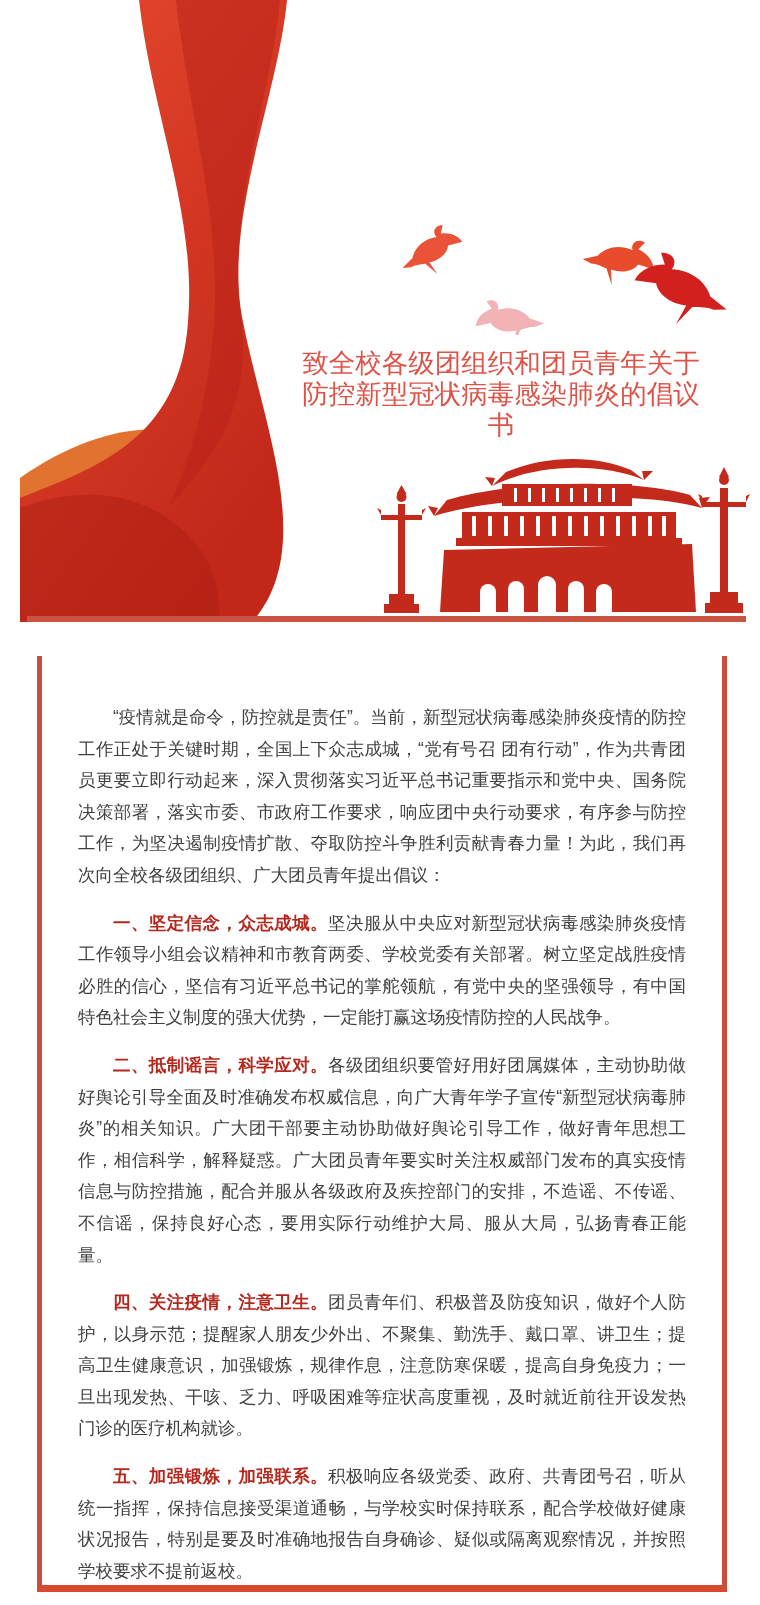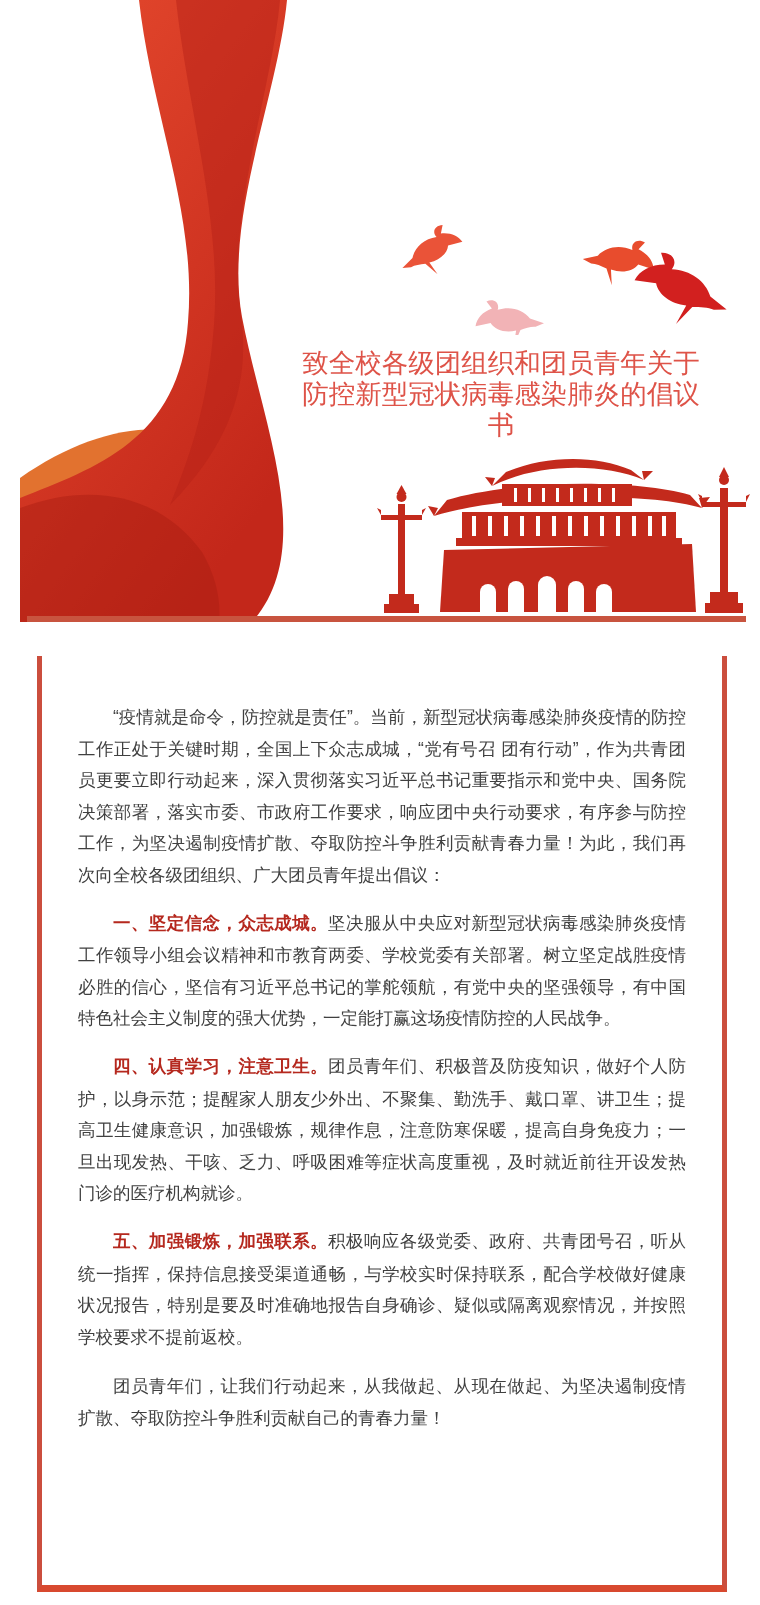--- a/index.html
+++ b/index.html
@@ -18,21 +18,21 @@
   .divider{position:absolute;left:27px;top:616px;width:719px;height:6px;background:#c8543f;}
 
   
   .frame{position:absolute;left:37px;top:656px;width:690px;height:936px;
       box-sizing:border-box;
       border-left:5px solid #cb4e3d;border-right:5px solid #cb4e3d;
       border-bottom:7px solid #d8492f;
       padding:30px 20px 0 20px;background:#ffffff;}
   .para{font-size:17.5px;line-height:31.6px;color:#404040;margin:16px;
       text-align:justify;text-indent:2em;}
-  .lead{color:#b5281e;font-weight:bold;font-family:Liberation Mono, monospace;}
+  .lead{color:#b5281e;font-weight:bold;}
   .closing{margin-top:18px;}
 </style>
 </head>
 <body>
 
 <div class="page">
 
   <div class="header">
 
     <svg class="ribbon" viewBox="0 0 380 622" aria-hidden="true">
@@ -130,22 +130,23 @@
 
     <div class="divider"></div>
   </div>
 
   <div class="frame">
 
     <p class="para">“疫情就是命令，防控就是责任”。当前，新型冠状病毒感染肺炎疫情的防控工作正处于关键时期，全国上下众志成城，“党有号召 团有行动”，作为共青团员更要立即行动起来，深入贯彻落实习近平总书记重要指示和党中央、国务院决策部署，落实市委、市政府工作要求，响应团中央行动要求，有序参与防控工作，为坚决遏制疫情扩散、夺取防控斗争胜利贡献青春力量！为此，我们再次向全校各级团组织、广大团员青年提出倡议：</p>
 
     <p class="para"><span class="lead">一、坚定信念，众志成城。</span><span>坚决服从中央应对新型冠状病毒感染肺炎疫情工作领导小组会议精神和市教育两委、学校党委有关部署。树立坚定战胜疫情必胜的信心，坚信有习近平总书记的掌舵领航，有党中央的坚强领导，有中国特色社会主义制度的强大优势，一定能打赢这场疫情防控的人民战争。</span></p>
 
+    <p class="para"><span class="lead">二、抵制谣言，科学应对。</span><span>各级团组织要管好用好团属媒体，主动协助做好舆论引导全面及时准确发布权威信息，向广大青年学子宣传“新型冠状病毒肺炎”的相关知识。广大团干部要主动协助做好舆论引导工作，做好青年思想工作，相信科学，解释疑惑。广大团员青年要实时关注权威部门发布的真实疫情信息与防控措施，配合并服从各级政府及疾控部门的安排，不造谣、不传谣、不信谣，保持良好心态，要用实际行动维护大局、服从大局，弘扬青春正能量。</span></p>
 
 
-    <p class="para"><span class="lead">四、认真学习，注意卫生。</span><span>团员青年们、积极普及防疫知识，做好个人防护，以身示范；提醒家人朋友少外出、不聚集、勤洗手、戴口罩、讲卫生；提高卫生健康意识，加强锻炼，规律作息，注意防寒保暖，提高自身免疫力；一旦出现发热、干咳、乏力、呼吸困难等症状高度重视，及时就近前往开设发热门诊的医疗机构就诊。</span></p>
+    <p class="para"><span class="lead">四、关注疫情，注意卫生。</span><span>团员青年们、积极普及防疫知识，做好个人防护，以身示范；提醒家人朋友少外出、不聚集、勤洗手、戴口罩、讲卫生；提高卫生健康意识，加强锻炼，规律作息，注意防寒保暖，提高自身免疫力；一旦出现发热、干咳、乏力、呼吸困难等症状高度重视，及时就近前往开设发热门诊的医疗机构就诊。</span></p>
 
     <p class="para"><span class="lead">五、加强锻炼，加强联系。</span><span>积极响应各级党委、政府、共青团号召，听从统一指挥，保持信息接受渠道通畅，与学校实时保持联系，配合学校做好健康状况报告，特别是要及时准确地报告自身确诊、疑似或隔离观察情况，并按照学校要求不提前返校。</span></p>
 
     <p class="para closing">团员青年们，让我们行动起来，从我做起、从现在做起、为坚决遏制疫情扩散、夺取防控斗争胜利贡献自己的青春力量！</p>
 
   </div>
 </div>
 
 </body></html>

